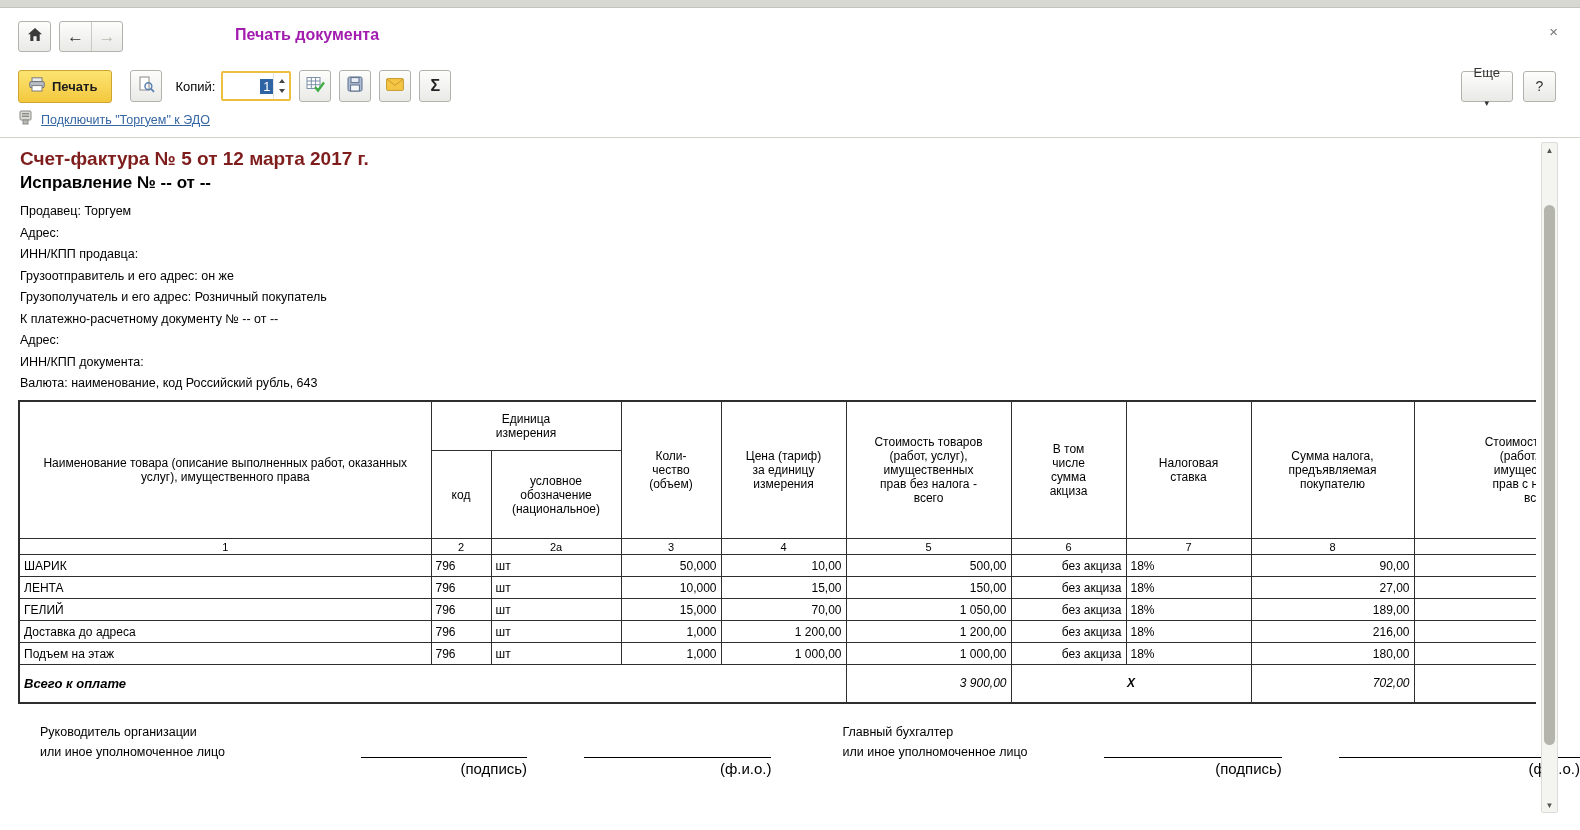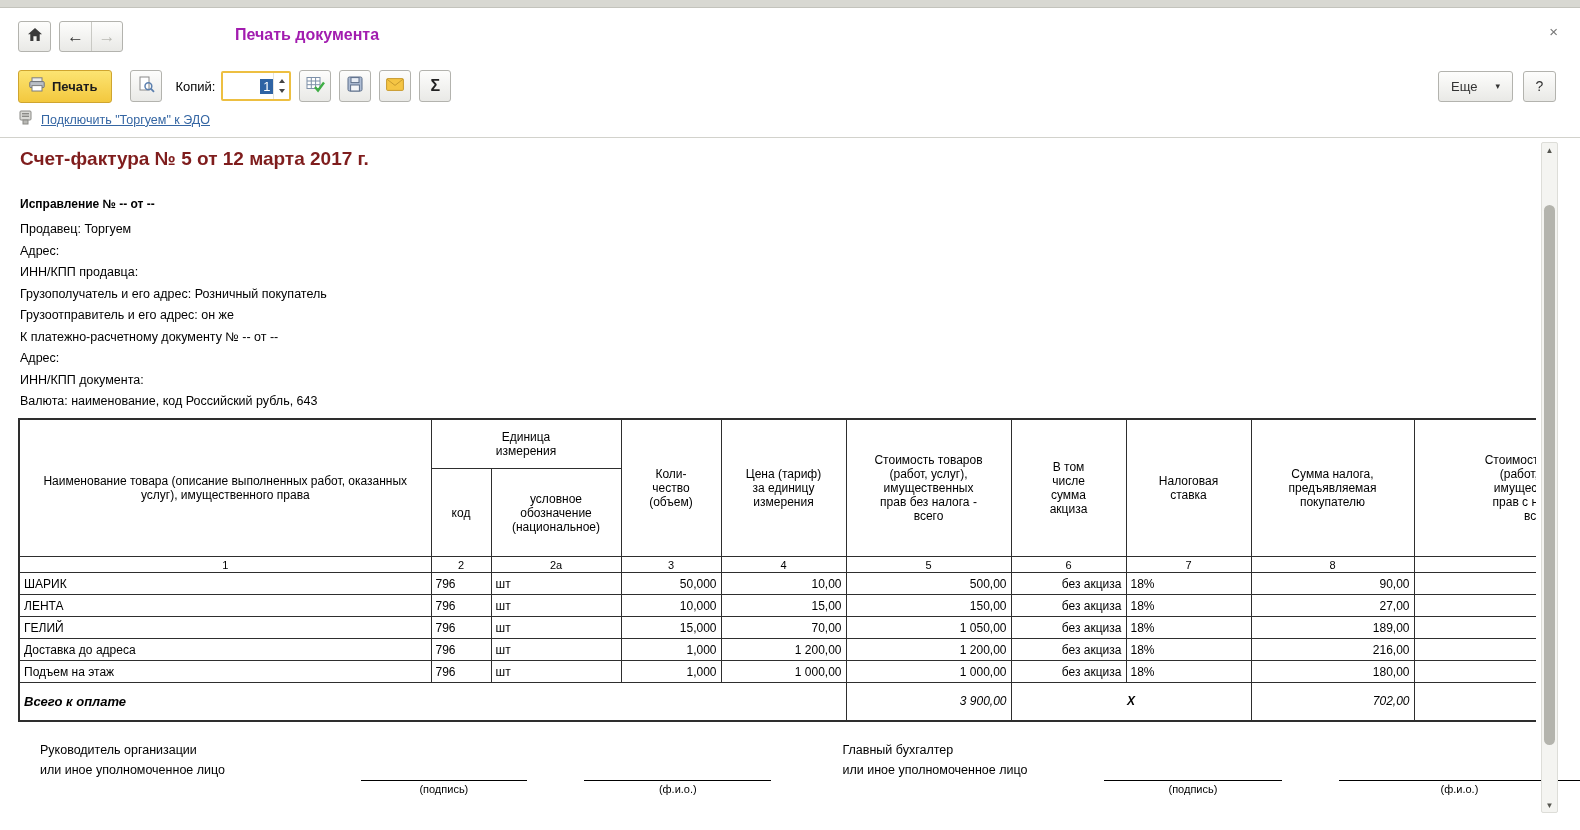--- a/index.html
+++ b/index.html
@@ -38,35 +38,35 @@
     background:#fff; display:flex; align-items:center; }
   .spin-val { margin-left:auto; background:#2e63a4; color:#fff; font-size:13px; padding:0 3px; }
   .spin-btns { width:16px; height:100%; border-left:1px solid #e4e4e0; display:flex;
     flex-direction:column; align-items:center; justify-content:space-evenly; }
   .tri-up { width:0; height:0; border-left:3px solid transparent; border-right:3px solid transparent;
     border-bottom:4px solid #444; }
   .tri-dn { width:0; height:0; border-left:3px solid transparent; border-right:3px solid transparent;
     border-top:4px solid #444; }
   .sigma-btn { font-size:16px; font-weight:bold; color:#222; }
   .right-tools { margin-left:auto; display:flex; align-items:center; gap:10px; }
-  .more-btn { height:31px; padding:0 12px; font-size:13px; color:#333; gap:18px; }
+  .more-btn { height:31px; padding:0 12px; font-size:13px; color:#333; gap:18px;flex-direction:column; }
   .more-caret { font-size:9px; color:#333; }
   .help-btn { width:33px; height:31px; font-size:14px; color:#333; }
 
   
   .edo-row { display:flex; align-items:center; gap:8px; padding:2px 0 8px 18px; }
   .edo-link { font-size:12.5px; color:#3566a3; text-decoration:underline; cursor:pointer; }
 
   .separator { border:none; border-top:1px solid #d2d2cc; }
 
   
   .doc-area { position:relative; height:677px; background:#fff; }
   .doc-content { padding:10px 0 0 20px; }
   .doc-h1 { font-size:19px; font-weight:bold; color:#7f1d1d; }
-  .doc-h2 { font-size:12px; font-weight:bold; color:#000; margin-top:27px; }
+  .doc-h2 { font-size:17px; font-weight:bold; color:#000; margin-top:3px; }
   .doc-info { margin-top:8px; }
   .info-line { font-size:12.5px; line-height:21.5px; color:#000; }
 
   .table-clip { width:1518px; overflow:hidden; margin-top:5px; margin-left:-2px; }
   table.invoice { border-collapse:collapse; table-layout:fixed; width:1645px;
     font-size:12px; color:#000; }
   table.invoice th, table.invoice td { border:1px solid #2e2e2e; padding:2px 4px;
     font-weight:normal; vertical-align:middle; overflow:hidden; }
   table.invoice { border:2px solid #2e2e2e; }
   th.hdr { text-align:center; line-height:14px; }
@@ -81,21 +81,21 @@
   tr.total-row .t-x { text-align:center; font-weight:bold; }
   tr.total-row .t-num { text-align:right; }
 
   
   .sig-row { display:flex; align-items:flex-end; margin:18px 0 0 20px;gap:43px; }
   .sig-label { font-size:12.5px; line-height:20px; margin-bottom:15px; color:#000; }
   .sig-label.l1 { width:320px; }
   .sig-label.l2 { width:252px; }
   .sig-line { text-align:center; }
   .sig-line .line { border-bottom:1px solid #000; height:14px; }
-  .sig-line .caption { font-size:11px; color:#000; padding-top:2px; }
+  .sig-line .caption { font-size:15px; color:#000; padding-top:2px;text-align:right; }
   .w1 { width:192px; margin-right:14px; }
   .w2 { width:216px; margin-right:28px; }
   .w3 { width:205px; margin-right:14px; }
   .w4 { width:278px; }
 
   
   .vscroll { position:absolute; top:4px; bottom:2px; right:22px; width:17px;
     background:#f4f4f1; border:1px solid #dddDD8; border-radius:2px; }
   .vs-arrow { position:absolute; left:0; width:100%; height:14px; display:flex;
     align-items:center; justify-content:center; font-size:8px; color:#55554f; cursor:pointer; }
@@ -222,22 +222,22 @@
 <hr class="separator">
 
 <div class="doc-area">
   <div class="doc-content">
     <div class="doc-h1">Счет-фактура № 5 от 12 марта 2017 г.</div>
     <div class="doc-h2">Исправление № -- от --</div>
     <div class="doc-info">
         <div class="info-line">Продавец: Торгуем</div>
         <div class="info-line">Адрес:</div>
         <div class="info-line">ИНН/КПП продавца:</div>
+        <div class="info-line">Грузоотправитель и его адрес: он же</div>
         <div class="info-line">Грузополучатель и его адрес: Розничный покупатель</div>
-        <div class="info-line">Грузоотправитель и его адрес: он же</div>
         <div class="info-line">К платежно-расчетному документу № -- от --</div>
         <div class="info-line">Адрес:</div>
         <div class="info-line">ИНН/КПП документа:</div>
         <div class="info-line">Валюта: наименование, код Российский рубль, 643</div>
       </div>
 
     <div class="table-clip">
       <table class="invoice">
         <colgroup>
           <col style="width:412px">

